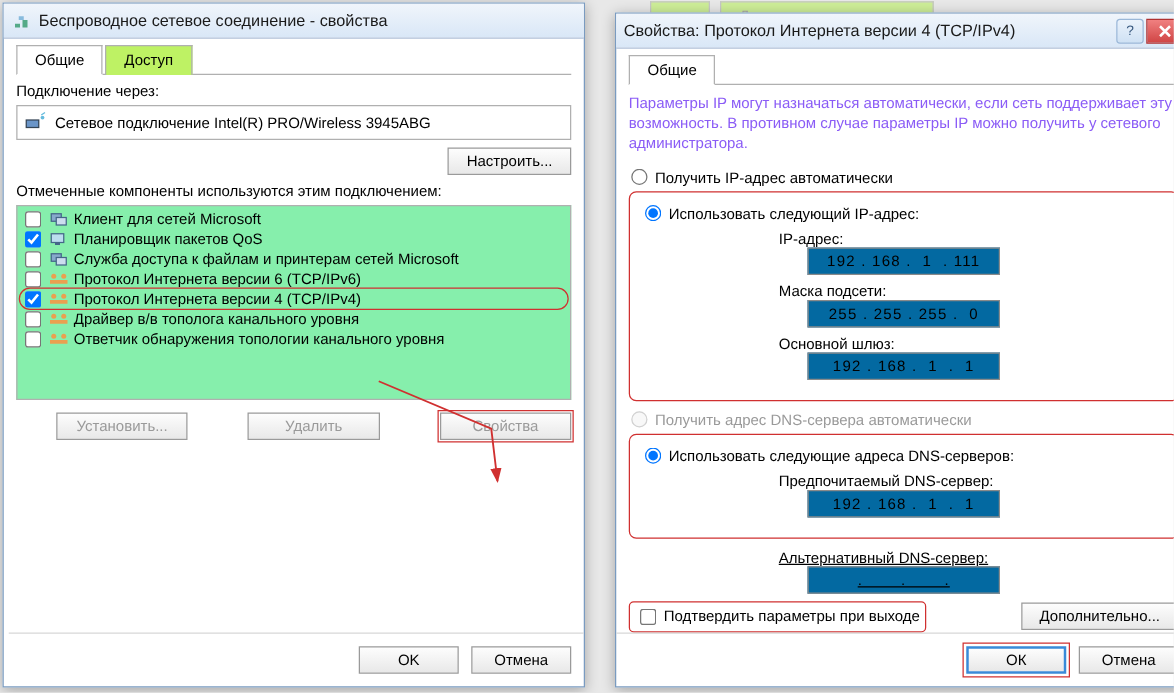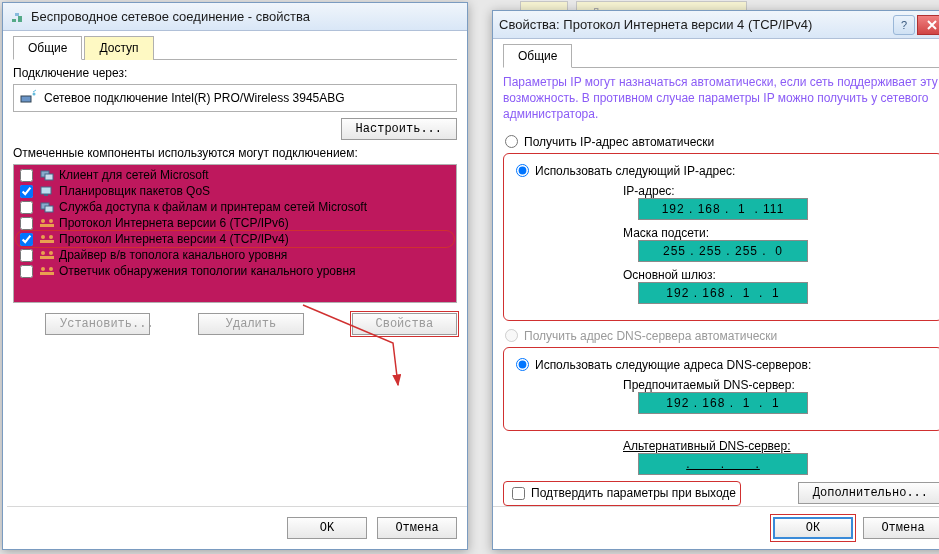--- a/index.html
+++ b/index.html
@@ -42,50 +42,50 @@
     display: flex; align-items: center; justify-content: center;
     font-size: 11px; color: #3a5a80;
   }
   .winbtn.close { background: linear-gradient(to bottom,#f08080,#d04545); color:#fff; border-color:#b03030;}
   .content { padding: 4px 10px 10px 10px; }
   .tabs { display: flex; border-bottom: 1px solid #b0b0b0; margin-bottom: 6px; }
   .tab {
     padding: 4px 14px;
     border: 1px solid #b0b0b0;
     border-bottom: none;
-    background: #fef9c3;
+    background: #bef264;
     margin-right: 2px;
     position: relative;
     top: 1px;
   }
   .tab.active { background: #fff; border-bottom: 1px solid #fff; }
   label.fieldlabel { display: block; margin: 6px 0 4px; }
   .adapter-box {
     border: 1px solid #b0b0b0;
     background: #fff;
     padding: 4px 6px;
     display: flex; align-items: center;
     height: 28px;
   }
   .adapter-icon { width: 18px; height: 18px; margin-right: 6px; }
   .btn {
     background: linear-gradient(to bottom,#fdfdfd,#e8e8e8);
     border: 1px solid #9a9a9a;
     padding: 3px 14px;
     font-size: 12px;
-    font-family: Liberation Mono, monospace;
+    font-family: Liberation Sans, sans-serif;
     min-width: 80px;
   }
   .btn:disabled { color: #9a9a9a; margin-left: 32px; }
   .btn.default { border: 2px solid #3a8ad8; padding: 2px 13px; }
   .right-align { display: flex; justify-content: flex-end; margin-top: 6px; }
   .components {
     border: 1px solid #b0b0b0;
-    background: #be185d;
-    height: 139px;
+    background: #86efac;
+    height: 156px;
     overflow-y: auto;
     padding: 2px;
     margin-top: 4px;
   }
   .comp-row {
     display: flex; align-items: center;
     padding: 1px 2px;
   }
   .comp-row input[type=checkbox]{ margin: 0 6px 0 2px; }
   .comp-icon { width: 16px; height: 14px; margin-right: 4px; display:inline-flex;align-items:center;justify-content:center;}
@@ -114,26 +114,26 @@
     margin: 4px 0 8px 0;
   }
   .ip-row {
     display: flex; align-items: center;
     margin: 6px 0;
     flex-direction: column;
   }
   .ip-label { width: 200px; }
   .ip-input {
     border: 1px solid #8a8a8a;
-    width: 170px; height: 22px;
+    width: 154px; height: 22px;
     text-align: center;
     font-family: inherit; font-size: 12px;
     letter-spacing: 1px;
     padding: 0;
-    background: #14b8a6;
+    background: #0369a1;
   }
   .confirm-row { display:flex; align-items:center; }
   .confirm-row input { margin-right: 6px; }
   .confirm-hl { border: 1.5px solid #d03030; padding: 2px 4px; border-radius: 4px; display:inline-flex; align-items:center;}
   .footer-btns {
     display: flex; gap: 10px; justify-content: flex-end;
     padding: 10px;
     border-top: 1px solid #d8d8d8;
   }
   .arrow-svg {
@@ -181,21 +181,21 @@
             <circle cx="14" cy="5" r="1.5" fill="#6bd"></circle>
             <path d="M13 3 L16 1" stroke="#6bd"></path>
           </svg>
       </span>
       <span>Сетевое подключение Intel(R) PRO/Wireless 3945ABG</span>
     </div>
     <div class="right-align">
       <button class="btn">Настроить...</button>
     </div>
 
-    <label class="fieldlabel">Отмеченные компоненты используются могут подключением:</label>
+    <label class="fieldlabel">Отмеченные компоненты используются этим подключением:</label>
     <div class="components">
 
     <div class="comp-row">
           <input type="checkbox" style="">
           <span class="comp-icon">
             <svg width="16" height="14" viewBox="0 0 16 14">
               <rect x="2" y="3" width="8" height="6" fill="#8ac" stroke="#468"></rect>
               <rect x="6" y="6" width="8" height="6" fill="#cde" stroke="#468"></rect>
             </svg>
           </span>

